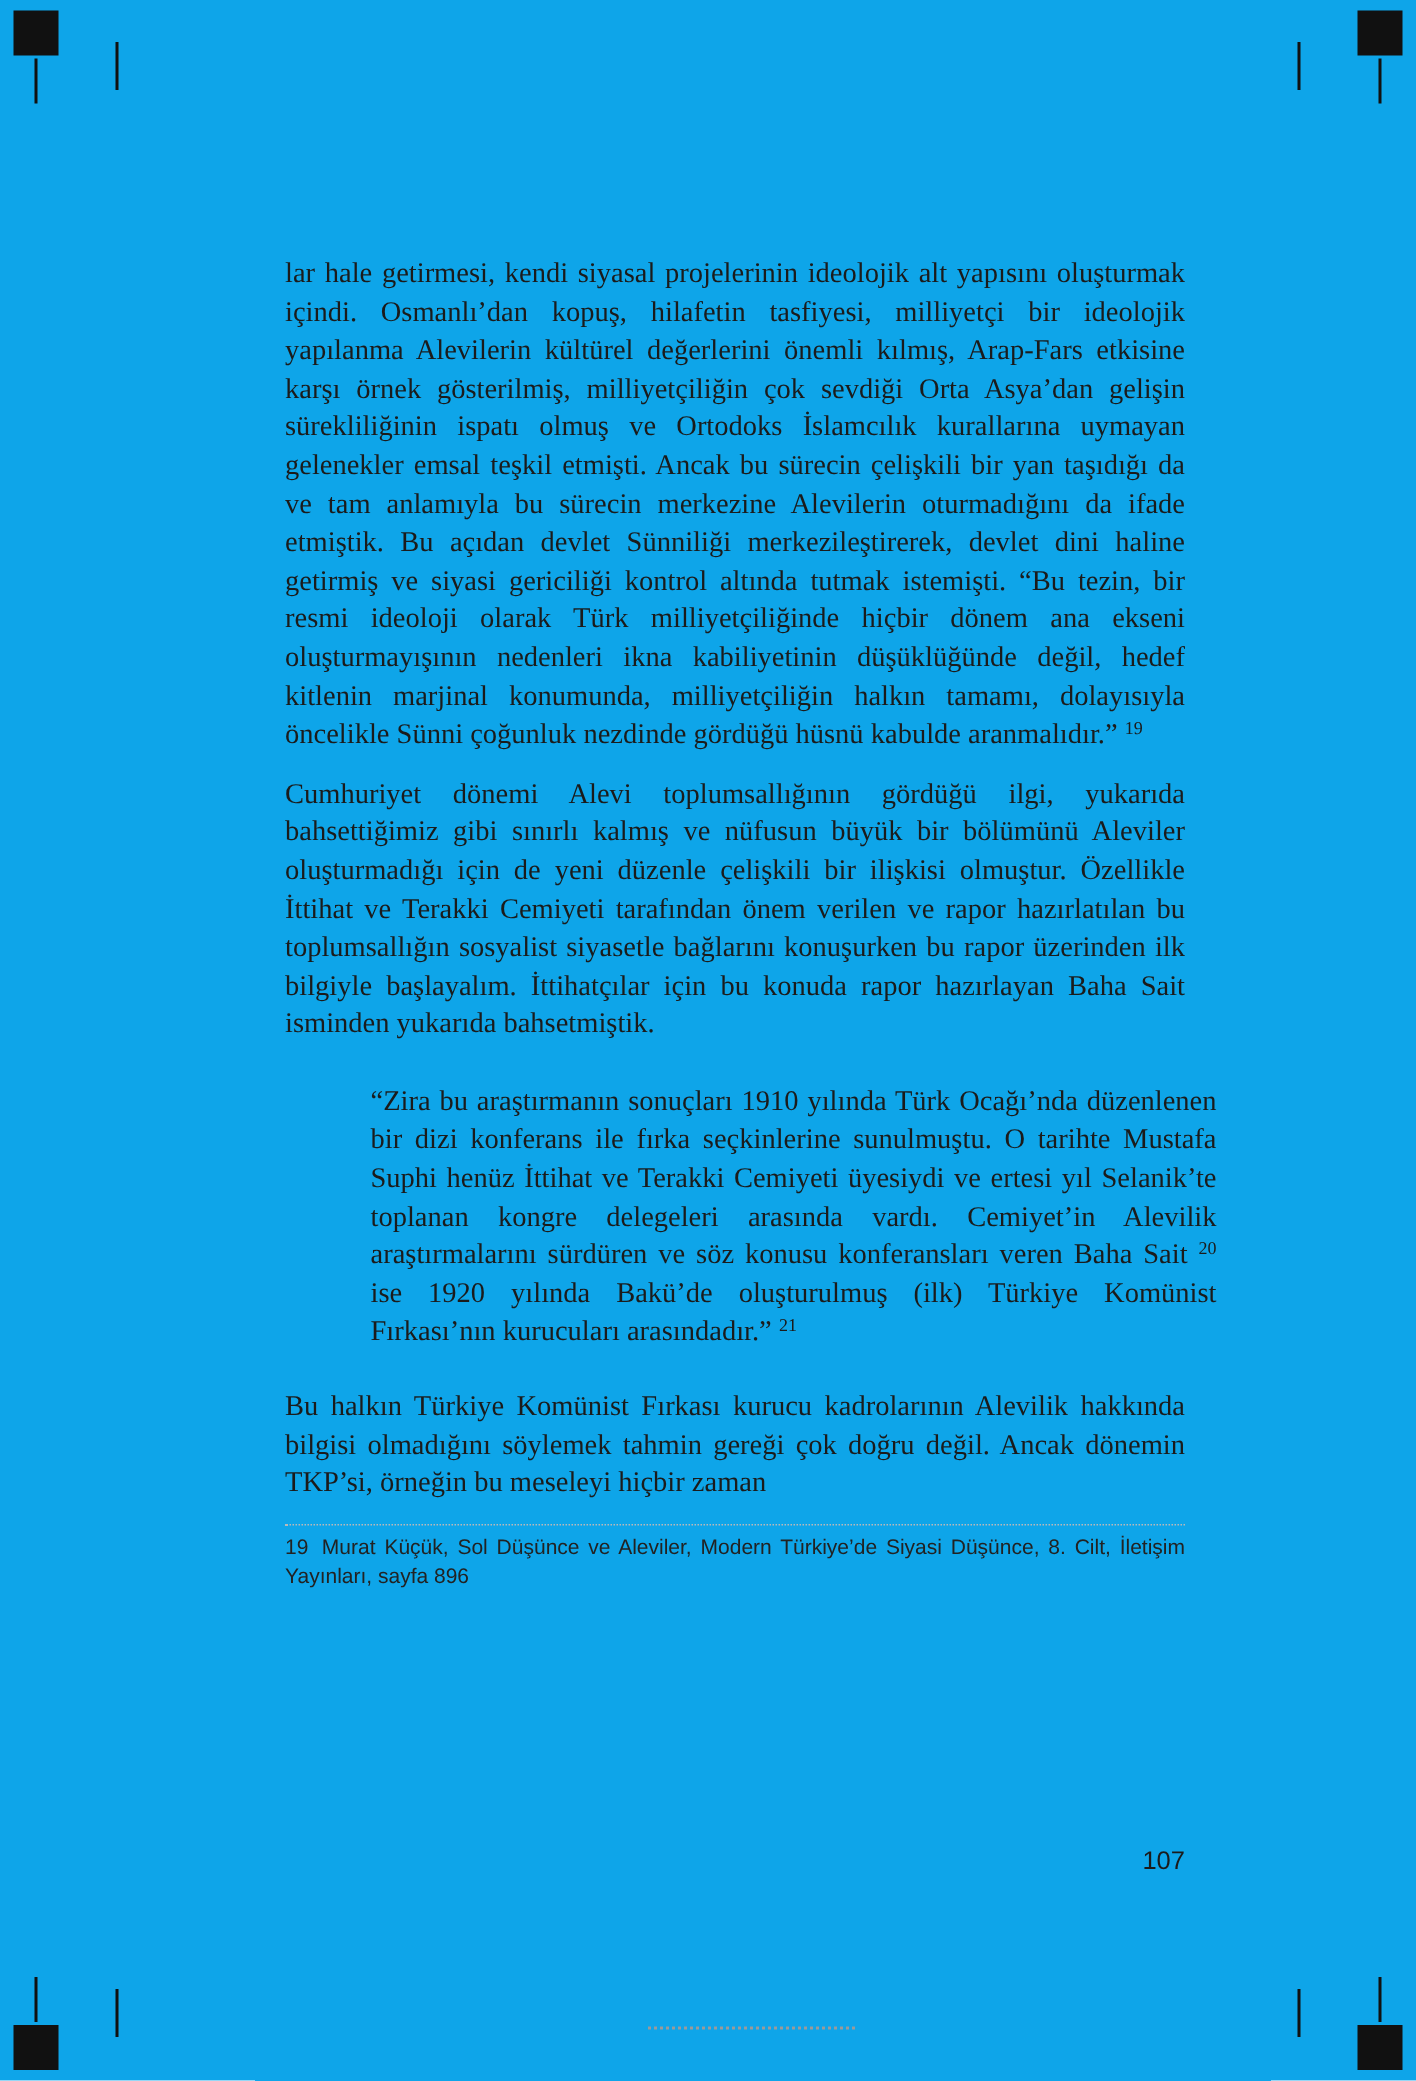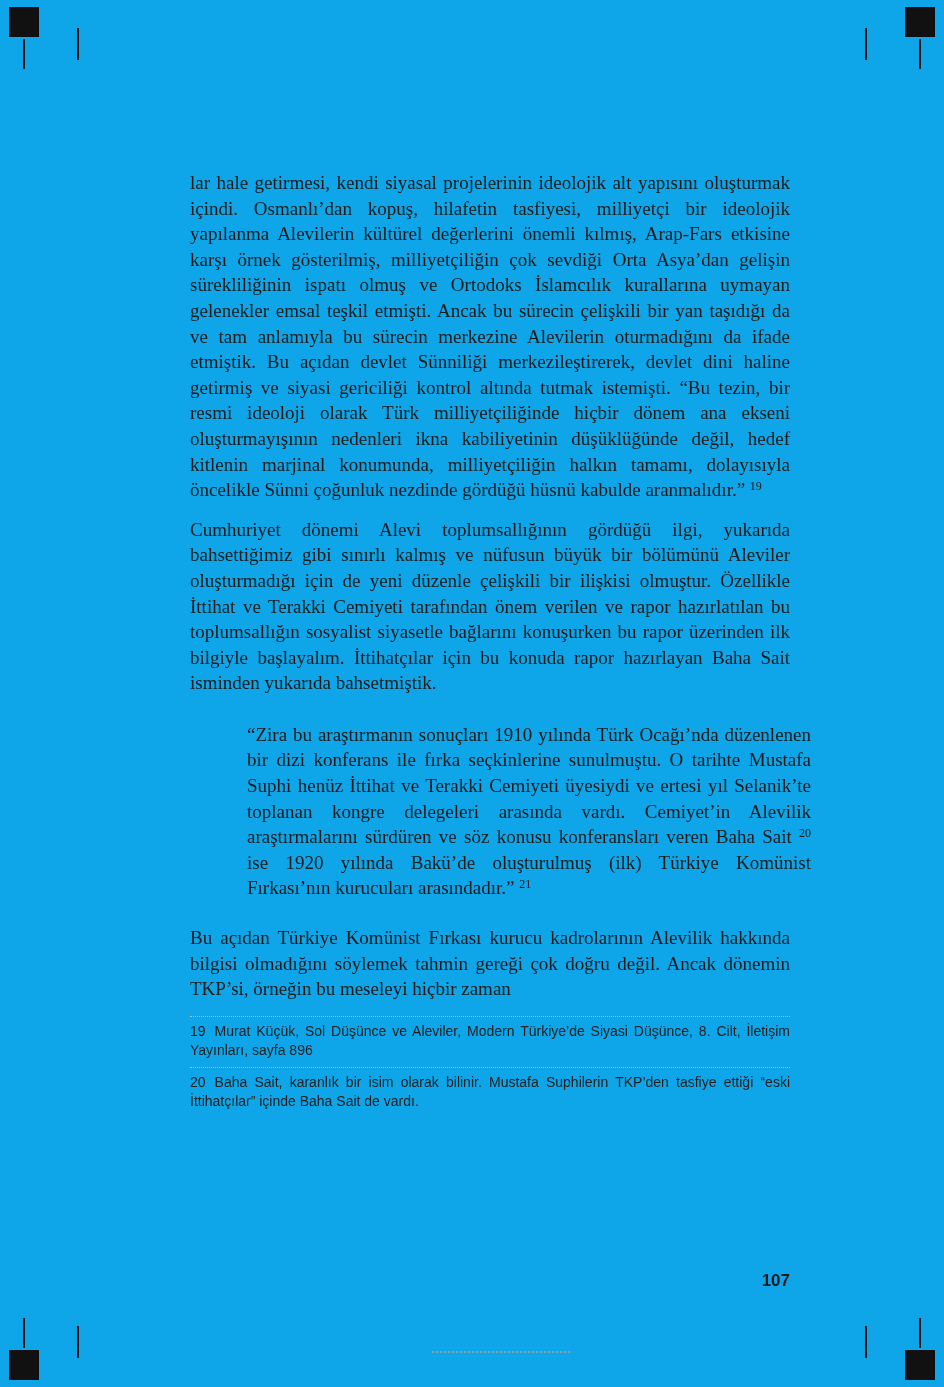--- a/index.html
+++ b/index.html
@@ -76,24 +76,23 @@
     padding: 5px 0 6px 0;
   }
   .fn-num { margin-right: 9px; }
   .page-number {
     position: absolute;
     left: 190px;
     top: 1231px;
     width: 600px;
     text-align: right;
     font-family: "Liberation Sans", sans-serif;
-    font-weight: bold;
+    font-weight: normal;
     font-size: 17px;
     color: #1b1b1b;
-    margin-top: 40px;
   }
   .bottom-dotted {
     position: absolute;
     left: 432px;
     top: 1351px;
     width: 138px;
     border-top: 2px dotted #9a9a9a;
   }
 </style>
 </head>
@@ -115,28 +114,25 @@
   <div class="crop tick br"></div>
 
   <main class="content">
 
     <p class="par"><span>lar hale getirmesi, kendi siyasal projelerinin ideolojik alt yapısını oluşturmak içindi. Osmanlı’dan kopuş, hilafetin tasfiyesi, milliyetçi bir ideolojik yapılanma Alevilerin kültürel değerlerini önemli kılmış, Arap-Fars etkisine karşı örnek gösterilmiş, milliyetçiliğin çok sevdiği Orta Asya’dan gelişin sürekliliğinin ispatı olmuş ve Ortodoks İslamcılık kurallarına uymayan gelenekler emsal teşkil etmişti. Ancak bu sürecin çelişkili bir yan taşıdığı da ve tam anlamıyla bu sürecin merkezine Alevilerin oturmadığını da ifade etmiştik. Bu açıdan devlet Sünniliği merkezileştirerek, devlet dini haline getirmiş ve siyasi gericiliği kontrol altında tutmak istemişti. “Bu tezin, bir resmi ideoloji olarak Türk milliyetçiliğinde hiçbir dönem ana ekseni oluşturmayışının nedenleri ikna kabiliyetinin düşüklüğünde değil, hedef kitlenin marjinal konumunda, milliyetçiliğin halkın tamamı, dolayısıyla öncelikle Sünni çoğunluk nezdinde gördüğü hüsnü kabulde aranmalıdır.” </span><sup class="fnref">19</sup></p>
 
     <p class="par">Cumhuriyet dönemi Alevi toplumsallığının gördüğü ilgi, yukarıda bahsettiğimiz gibi sınırlı kalmış ve nüfusun büyük bir bölümünü Aleviler oluşturmadığı için de yeni düzenle çelişkili bir ilişkisi olmuştur. Özellikle İttihat ve Terakki Cemiyeti tarafından önem verilen ve rapor hazırlatılan bu toplumsallığın sosyalist siyasetle bağlarını konuşurken bu rapor üzerinden ilk bilgiyle başlayalım. İttihatçılar için bu konuda rapor hazırlayan Baha Sait isminden yukarıda bahsetmiştik.</p>
 
     <blockquote class="quote"><span>“Zira bu araştırmanın sonuçları 1910 yılında Türk Ocağı’nda düzenlenen bir dizi konferans ile fırka seçkinlerine sunulmuştu. O tarihte Mustafa Suphi henüz İttihat ve Terakki Cemiyeti üyesiydi ve ertesi yıl Selanik’te toplanan kongre delegeleri arasında vardı. Cemiyet’in Alevilik araştırmalarını sürdüren ve söz konusu konferansları veren Baha Sait </span><sup class="fnref">20</sup><span> ise 1920 yılında Bakü’de oluşturulmuş (ilk) Türkiye Komünist Fırkası’nın kurucuları arasındadır.” </span><sup class="fnref">21</sup></blockquote>
 
-    <p class="par">Bu açıdan Türkiye Komünist Fırkası kurucu kadrolarının Alevilik hakkında bilgisi olmadığını söylemek tahmin gereği çok doğru değil. Ancak dönemin TKP’si, örneğin bu meseleyi hiçbir zaman</p>
+    <p class="par">Bu halkın Türkiye Komünist Fırkası kurucu kadrolarının Alevilik hakkında bilgisi olmadığını söylemek tahmin gereği çok doğru değil. Ancak dönemin TKP’si, örneğin bu meseleyi hiçbir zaman</p>
 
     <section class="footnotes">
       <div class="footnote">
         <span class="fn-num">19</span><span class="fn-text">Murat Küçük, Sol Düşünce ve Aleviler, Modern Türkiye’de Siyasi Düşünce, 8. Cilt, İletişim Yayınları, sayfa 896</span>
-      </div>
-      <div class="footnote">
-        <span class="fn-num">20</span><span class="fn-text">Baha Sait, karanlık bir isim olarak bilinir. Mustafa Suphilerin TKP’den tasfiye ettiği “eski İttihatçılar” içinde Baha Sait de vardı.</span>
       </div>
     </section>
 
   </main>
 
   <div class="page-number">107</div>
 
   <div class="bottom-dotted"></div>
 
 </div>

